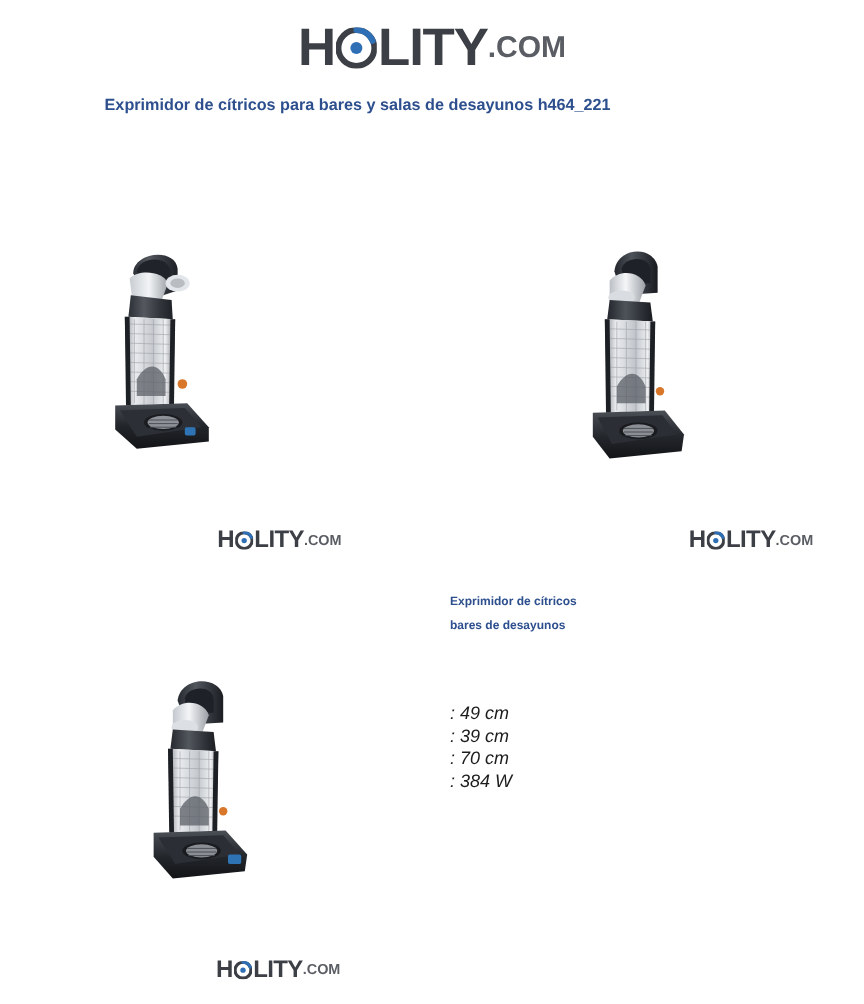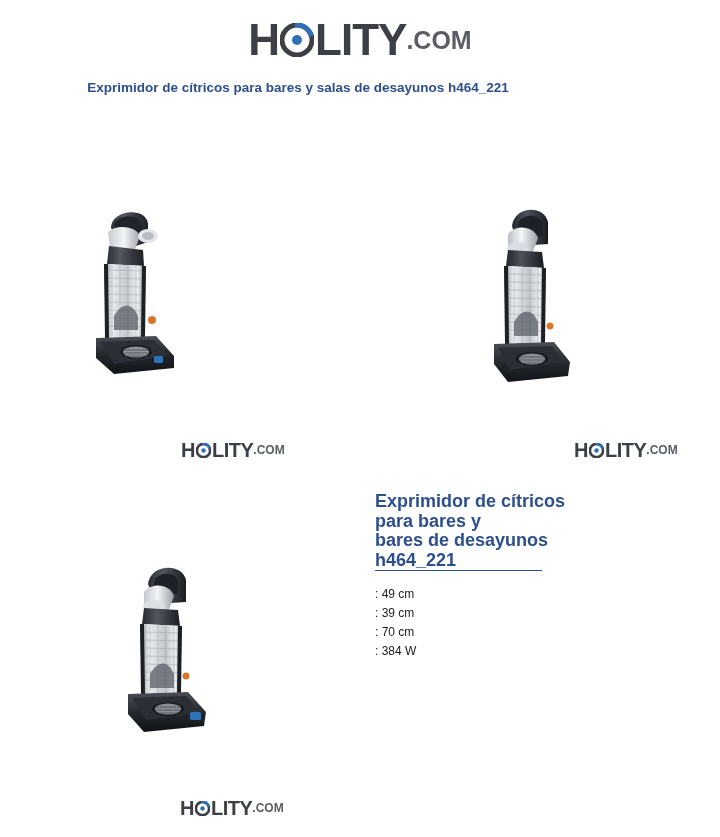--- a/index.html
+++ b/index.html
@@ -98,37 +98,38 @@
     color: #5a5d63;
     vertical-align: middle;
   }
 
   
   .spec-title {
     position: absolute;
     left: 375px;
     top: 492px;
     width: 200px;
-    font-size: 18px;
+    font-size: 10px;
     font-weight: bold;
     color: #2d4f8e;
     line-height: 19.5px;
   }
   .spec-title .u {
     display: inline-block;
     border-bottom: 1px solid #2d4f8e;
     width: 167px;
   }
   .spec-list {
     position: absolute;
     left: 375px;
     top: 585px;
-    font-size: 12px;
+    font-size: 15px;
     color: #1c1c1c;
     line-height: 19px;
+    font-style: italic;
   }
   .spec-list div { white-space: nowrap; }
 </style>
 </head>
 <body>
 
 <div class="logo-wrap">
   <div class="logo">
     <span class="l-h">H</span><span class="l-o"><svg width="34" height="34" viewBox="0 0 34 34">
           <circle cx="17" cy="17" r="15" fill="none" stroke="#3c3f45" stroke-width="5"></circle>
@@ -364,23 +365,21 @@
 <div class="wm" style="left:180px; top:798px;">
   <span class="w-h">H</span><span class="w-o"><svg width="15" height="15" viewBox="0 0 34 34">
         <circle cx="17" cy="17" r="15" fill="none" stroke="#3c3f45" stroke-width="6"></circle>
         <path d="M17 2 A15 15 0 0 1 30.5 11" fill="none" stroke="#2f6fb5" stroke-width="6" stroke-linecap="round"></path>
         <circle cx="17" cy="17" r="5" fill="#2f6fb5"></circle>
       </svg></span><span class="w-lity">LITY</span><span class="w-com">.COM</span>
 </div>
 
 <div class="spec-title">
   <div>Exprimidor de cítricos</div>
-  <div>para bares y</div>
   <div>bares de desayunos</div>
-  <div><span class="u">h464_221</span></div>
 </div>
 
 <div class="spec-list">
   <div>: 49 cm</div>
   <div>: 39 cm</div>
   <div>: 70 cm</div>
   <div>: 384 W</div>
 </div>
 
 </body></html>

